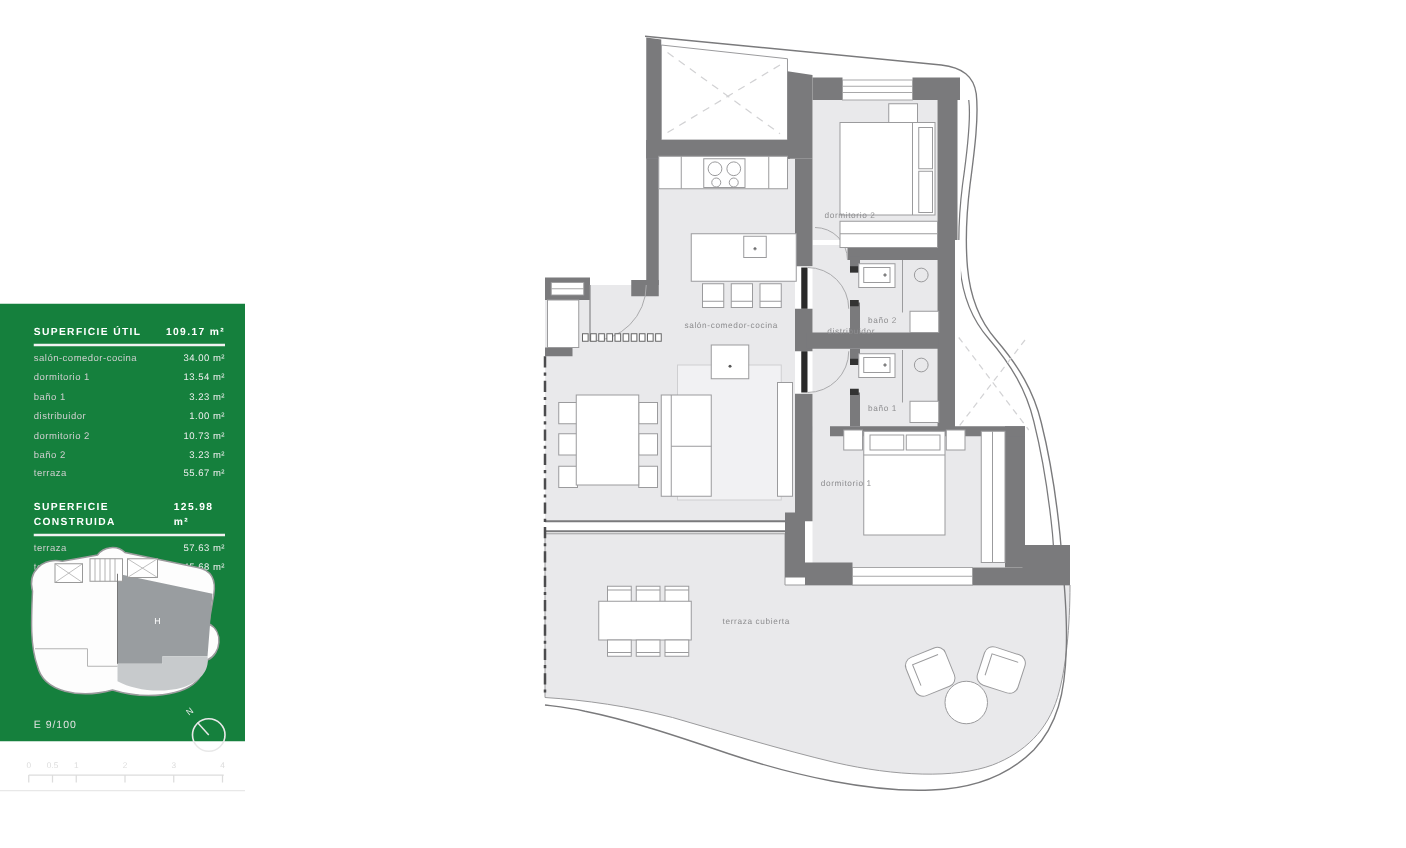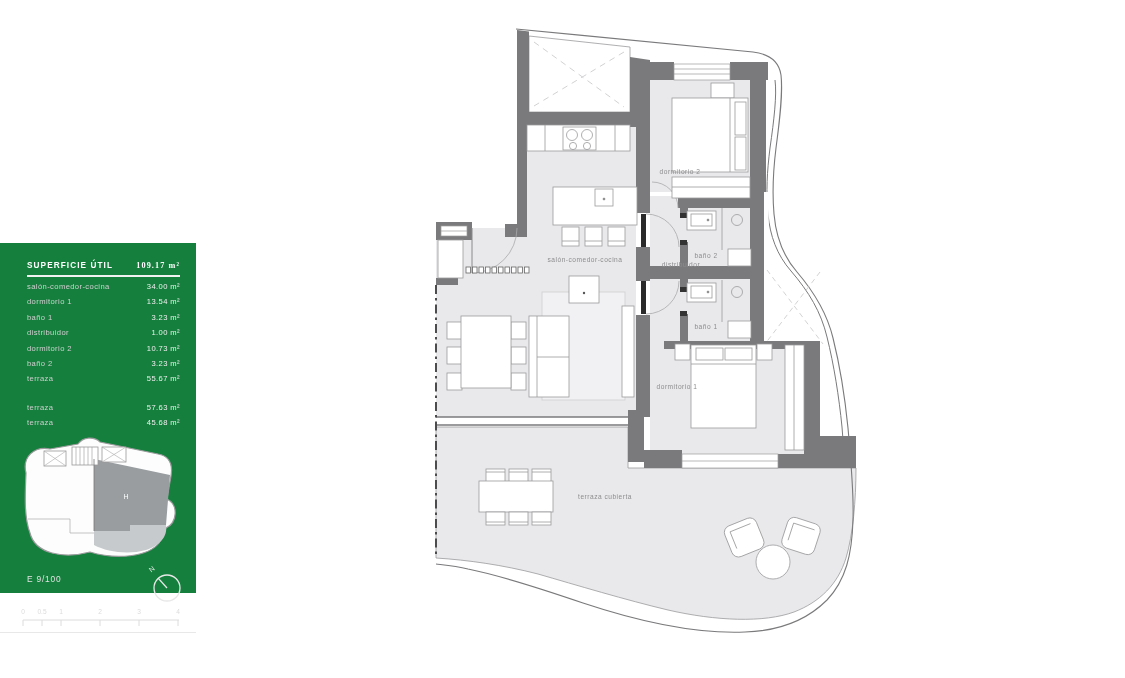--- a/index.html
+++ b/index.html
@@ -12,21 +12,21 @@
     position:absolute;left:0;top:243px;width:196px;height:350px;
     background:#15803d;color:#e9e9e9;
   }
   .area-table{position:absolute;left:27px;right:16px;top:17px;}
   .trow{display:flex;justify-content:space-between;align-items:baseline;
     font-size:7.6px;letter-spacing:.4px;color:#cfcfcf;line-height:15.4px;}
   .trow .val{color:#efefef;}
   .thead{display:flex;justify-content:space-between;align-items:baseline;
     font-size:8.2px;font-weight:bold;letter-spacing:1.1px;color:#ffffff;
     border-bottom:2px solid #f2f2f2;padding-bottom:3px;margin-bottom:2px;line-height:12px;}
-  .thead .val{font-size:8.2px;font-family:Liberation Serif, serif;}
+  .thead .val{font-size:8.2px;}
   .tbl-gap{height:13px;}
   .miniplan{position:absolute;left:10px;top:190px;}
   .scale-text{position:absolute;left:27px;top:331px;font-size:8.4px;
     letter-spacing:.8px;color:#e2e2e2;}
   .compass{position:absolute;right:10px;top:320px;}
   .scalebar{position:absolute;left:20px;top:360px;}
   .bottom-rule{position:absolute;left:0;right:0;top:389px;height:1px;background:#e8e8e8;}
   
   .plan-svg{position:absolute;left:420px;top:10px;}
   .room-label{fill:#8d8d8f;font-family:"Liberation Sans",sans-serif;
@@ -66,20 +66,24 @@
       </div>
     <div class="trow">
         <span>baño 2</span>
         <span class="val">3.23 m²</span>
       </div>
     <div class="trow">
         <span>terraza</span>
         <span class="val">55.67 m²</span>
       </div>
     <div class="tbl-gap"></div>
+    <div class="thead">
+      <span>SUPERFICIE CONSTRUIDA</span>
+      <span class="val">125.98 m²</span>
+    </div>
     <div class="trow">
         <span>terraza</span>
         <span class="val">57.63 m²</span>
       </div>
     <div class="trow">
         <span>terraza</span>
         <span class="val">45.68 m²</span>
       </div>
   </div>
 

